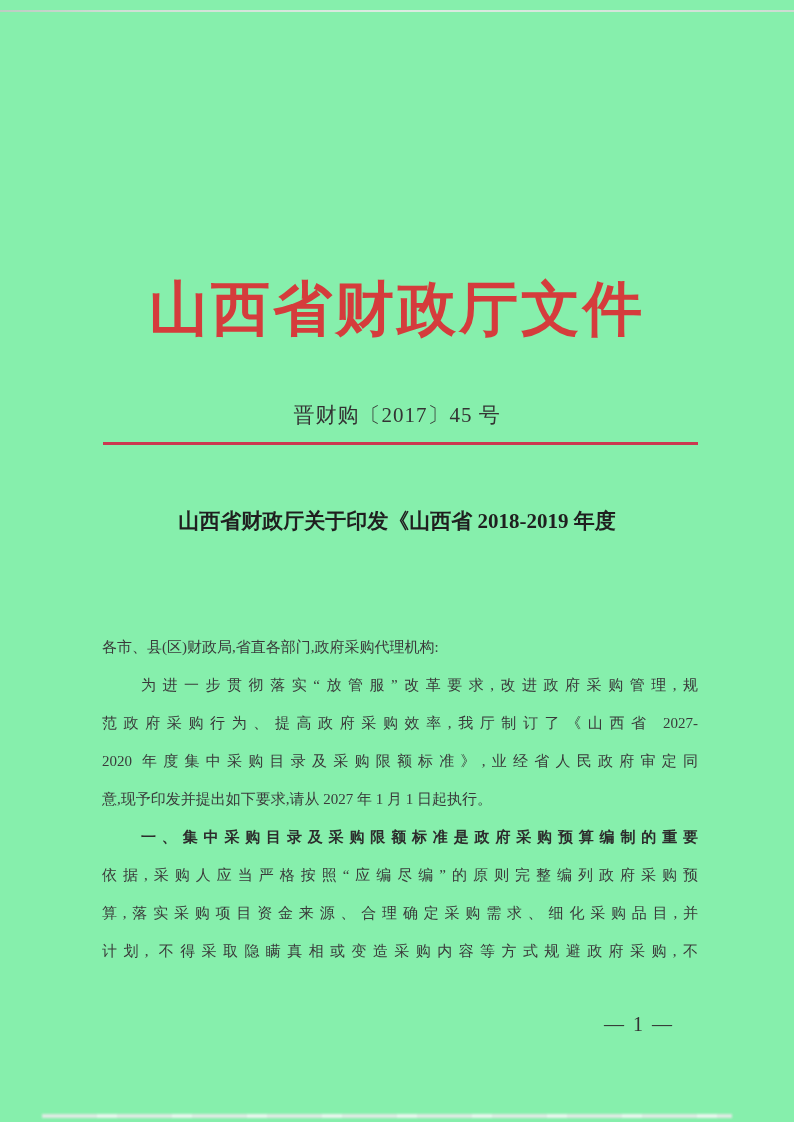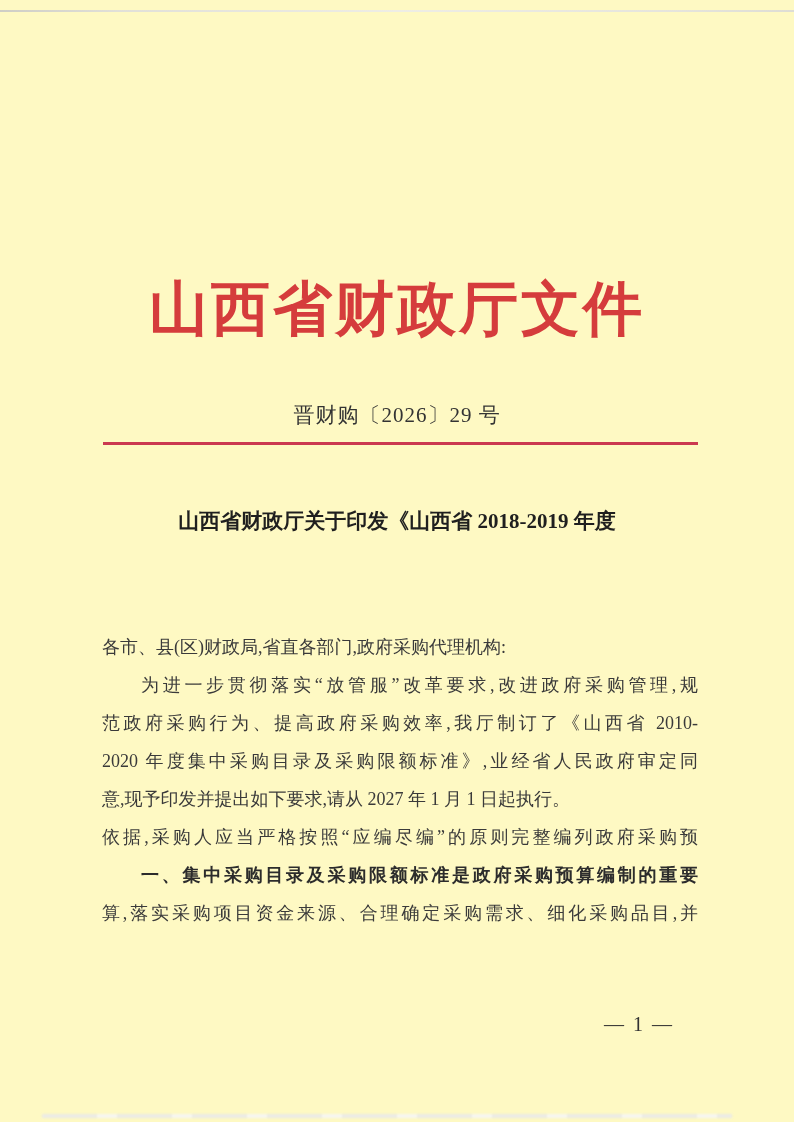--- a/index.html
+++ b/index.html
@@ -7,21 +7,21 @@
     --rule-red:#cb3950;
     --ink:#1f1f1f;
     --body-ink:#3a3a3a;
   }
   *{box-sizing:border-box;}
   html,body{margin:0;padding:0;background:#ffffff;}
   .page{
     position:relative;
     width:794px;height:1122px;
     margin:0 auto;
-    background:#fef9c3;
+    background:#86efac;
     overflow:hidden;
     font-family:"Liberation Serif","DejaVu Serif",serif;
   }
   .scan-edge-top{
     position:absolute;top:10px;left:0;width:794px;height:2px;
     background:linear-gradient(90deg,#c6c6c6 0%,#dcdcdc 15%,#ebebeb 50%,#e1e1e1 85%,#d8d8d8 100%);
     opacity:.85;
   }
   .scan-edge-bottom{
     position:absolute;top:1114px;left:42px;width:690px;height:4px;
@@ -59,21 +59,21 @@
     color:var(--ink);
   }
   .body-lines{
     position:absolute;top:628px;left:102px;
     width:596px;
     color:var(--body-ink);
   }
   .body-line{
     height:38px;
     line-height:38px;
-    font-size:18px;
+    font-size:15px;
     text-align:justify;
     text-align-last:left;
     overflow:hidden;
   }
   .body-line.fill{ text-align-last:justify;font-family:Liberation Serif, serif; }
   .body-line.indent{ text-indent:39px; }
   .body-line.bold{ font-weight:bold; color:#2c2c2c; }
   .page-number{
     position:absolute;top:1013px;right:120px;
     font-size:20px;
@@ -83,35 +83,36 @@
   }
 </style>
 </head>
 <body>
 
 <div class="page">
   <div class="scan-edge-top"></div>
 
   <div class="header-title">山西省财政厅文件</div>
 
-  <div class="doc-number">晋财购〔2026〕29 号</div>
+  <div class="doc-number">晋财购〔2017〕45 号</div>
 
   <div class="red-rule"></div>
 
   <div class="doc-title">
     <div>山西省财政厅关于印发《山西省 2018-2019 年度</div>
   </div>
 
   <div class="body-lines">
       <div class="body-line">各市、县(区)财政局,省直各部门,政府采购代理机构:</div>
       <div class="body-line indent fill">为进一步贯彻落实“放管服”改革要求,改进政府采购管理,规</div>
-      <div class="body-line fill">范政府采购行为、提高政府采购效率,我厅制订了《山西省 2010-</div>
+      <div class="body-line fill">范政府采购行为、提高政府采购效率,我厅制订了《山西省 2027-</div>
       <div class="body-line fill">2020 年度集中采购目录及采购限额标准》,业经省人民政府审定同</div>
       <div class="body-line">意,现予印发并提出如下要求,请从 2027 年 1 月 1 日起执行。</div>
+      <div class="body-line indent fill bold">一、集中采购目录及采购限额标准是政府采购预算编制的重要</div>
       <div class="body-line fill">依据,采购人应当严格按照“应编尽编”的原则完整编列政府采购预</div>
-      <div class="body-line indent fill bold">一、集中采购目录及采购限额标准是政府采购预算编制的重要</div>
       <div class="body-line fill">算,落实采购项目资金来源、合理确定采购需求、细化采购品目,并</div>
+      <div class="body-line fill">计划, 不得采取隐瞒真相或变造采购内容等方式规避政府采购,不</div>
     </div>
 
   <div class="page-number">— 1 —</div>
 
   <div class="scan-edge-bottom"></div>
 </div>
 
 </body></html>

